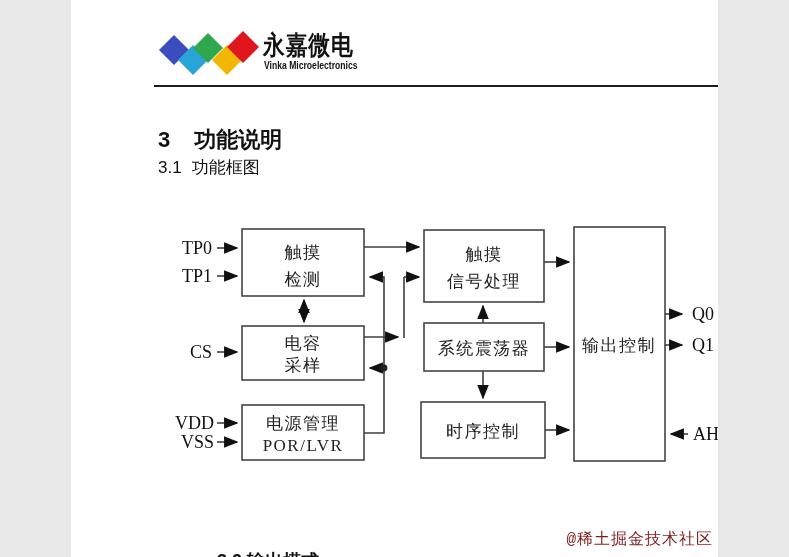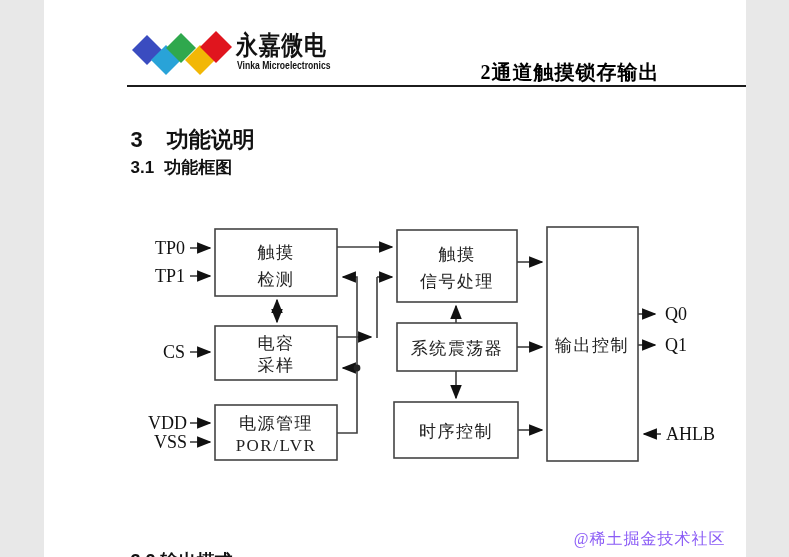--- a/index.html
+++ b/index.html
@@ -1,45 +1,45 @@
 <!DOCTYPE html>
 <html><head>
 <meta charset="utf-8">
 <style>
   html,body{margin:0;padding:0;background:#e8e8e8;}
   .page{
-    position:relative;width:702px;height:557px;background:#ffffff;
+    position:relative;width:647px;height:557px;background:#ffffff;
     overflow:hidden;margin:0 auto;
-    font-family:"Liberation Sans","DejaVu Sans",sans-serif;color:#1a1a1a;
+    font-family:"Liberation Sans","DejaVu Sans",sans-serif;color:#1a1a1a;text-align:center;
   }
   .abs{position:absolute;}
   .brand-cn{
     left:192px;top:28px;font-size:26px;font-weight:bold;white-space:nowrap;
     transform:scaleX(0.84);transform-origin:left top;letter-spacing:1px;color:#111;
   }
   .brand-en{
     left:193px;top:60px;font-size:10px;font-weight:bold;white-space:nowrap;
     transform:scaleX(0.86);transform-origin:left top;color:#111;
   }
   .part-number{
     top:30px;right:82px;font-size:29px;font-weight:bold;letter-spacing:0.5px;color:#000;
   }
   .subtitle{
     top:59px;right:86px;font-size:20px;font-weight:600;letter-spacing:1px;
     font-family:"Liberation Serif","DejaVu Serif",serif;color:#000;
   }
   .header-rule{left:83px;top:85px;width:624px;height:2px;background:#1c1c1c;}
   .h1{left:87px;top:125px;font-size:22px;font-weight:bold;color:#111;}
   .h1 .num{display:inline-block;margin-right:24px;}
-  .h2{left:87px;top:156px;font-size:17px;font-weight:bold;color:#111;}
+  .h2{left:87px;top:156px;font-size:17px;font-weight:normal;color:#111;}
   .h2 .num{display:inline-block;margin-right:10px;}
   .diagram-svg{left:0;top:0;width:789px;height:557px;}
   .watermark{
-    top:529px;right:20px;font-size:16px;color:#8b5cf6;letter-spacing:1px;
-    font-family:Liberation Serif, serif;
+    top:529px;right:5px;font-size:16px;color:#7f1d1d;letter-spacing:1px;
+    font-family:Liberation Mono, monospace;
   }
   .next-section{
     left:87px;top:549px;height:8px;width:220px;overflow:hidden;
     font-size:18px;font-weight:bold;color:#111;
   }
   svg text.blk{
     font-family:"Liberation Serif","DejaVu Serif",serif;
     font-size:17px;fill:#222;letter-spacing:1.5px;
   }
   svg text.pin{
@@ -57,21 +57,20 @@
   <svg class="abs" style="left:85px;top:20px;" width="210" height="60" viewBox="0 0 210 60">
     <polygon points="18,15 33,30 18,45 3,30" fill="#3a4cc0"></polygon>
     <polygon points="37,25 52,40 37,55 22,40" fill="#29a3d8"></polygon>
     <polygon points="52,13 67,28 52,43 37,28" fill="#2fa84d"></polygon>
     <polygon points="71,25 86,40 71,55 56,40" fill="#f2b705"></polygon>
     <polygon points="87,11 103,27 87,43 71,27" fill="#e0151e"></polygon>
   </svg>
   <div class="abs brand-cn">永嘉微电</div>
   <div class="abs brand-en">Vinka Microelectronics</div>
 
-  <div class="abs subtitle">2通道触摸锁存输出</div>
   <div class="abs header-rule"></div>
 
   <div class="abs h1">
     <span class="num">3</span><span>功能说明</span>
   </div>
   <div class="abs h2">
     <span class="num">3.1</span><span>功能框图</span>
   </div>
 
   <svg class="abs diagram-svg" viewBox="0 0 789 557" width="789" height="557">

